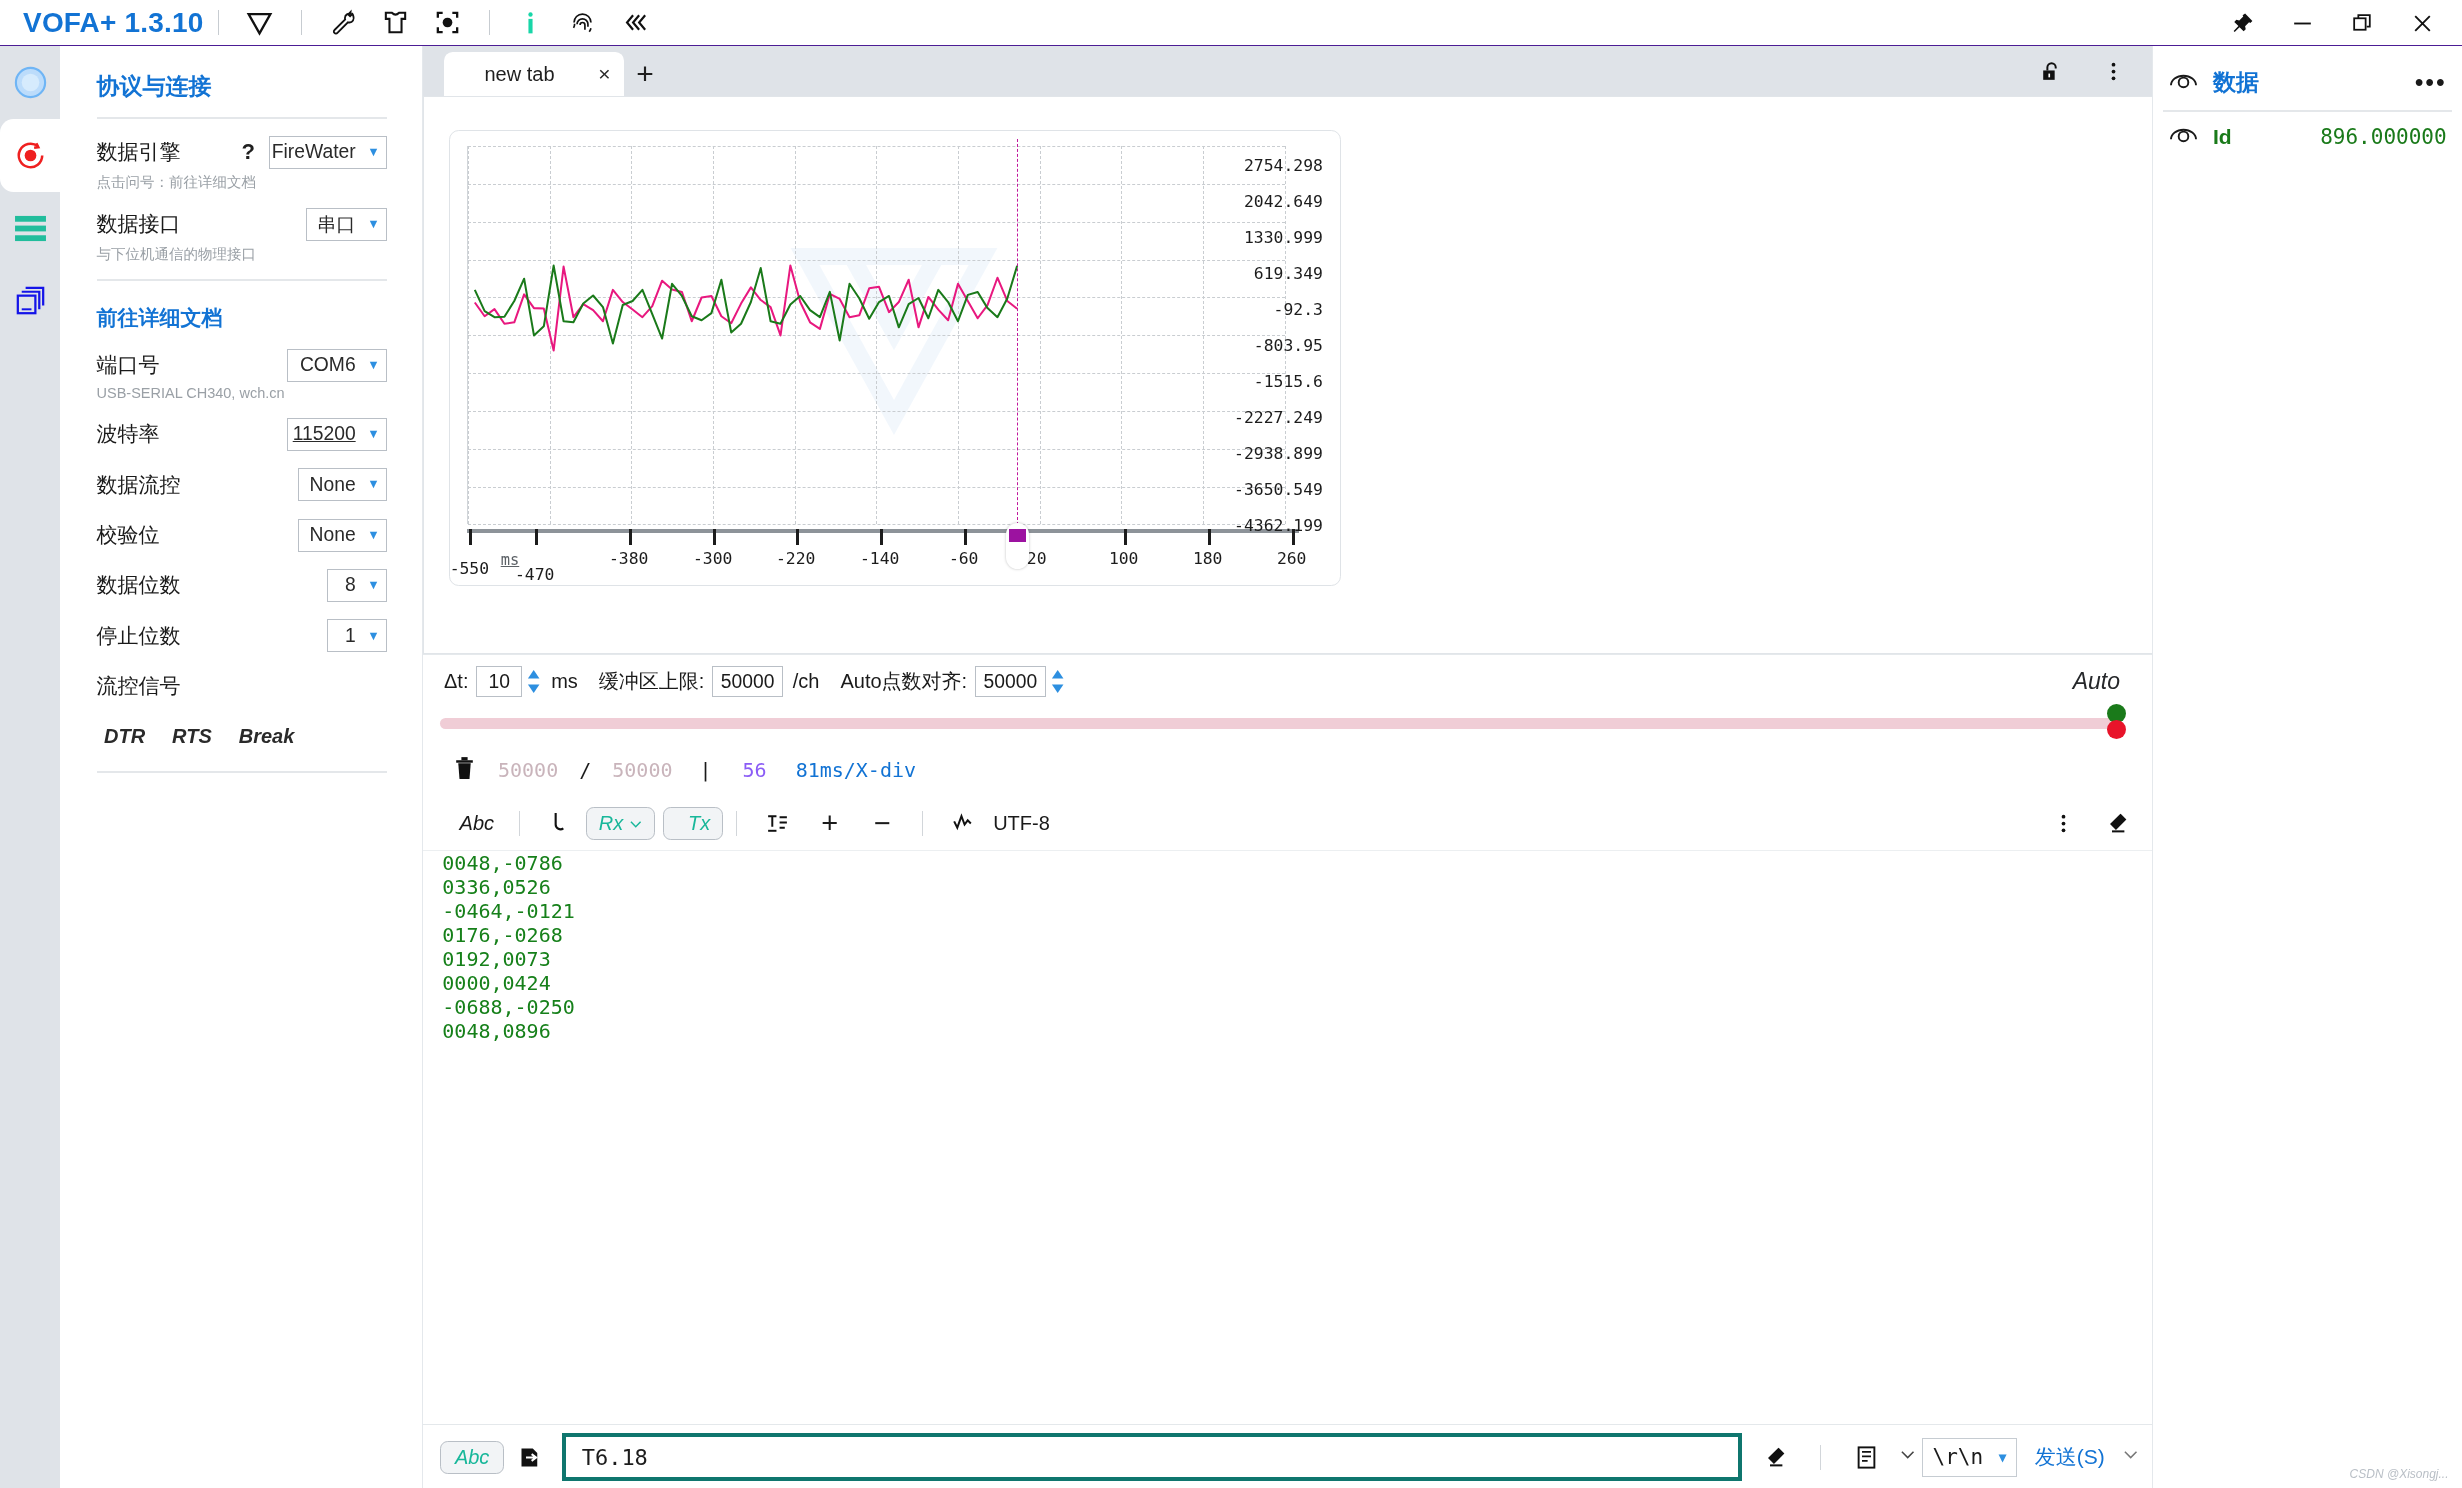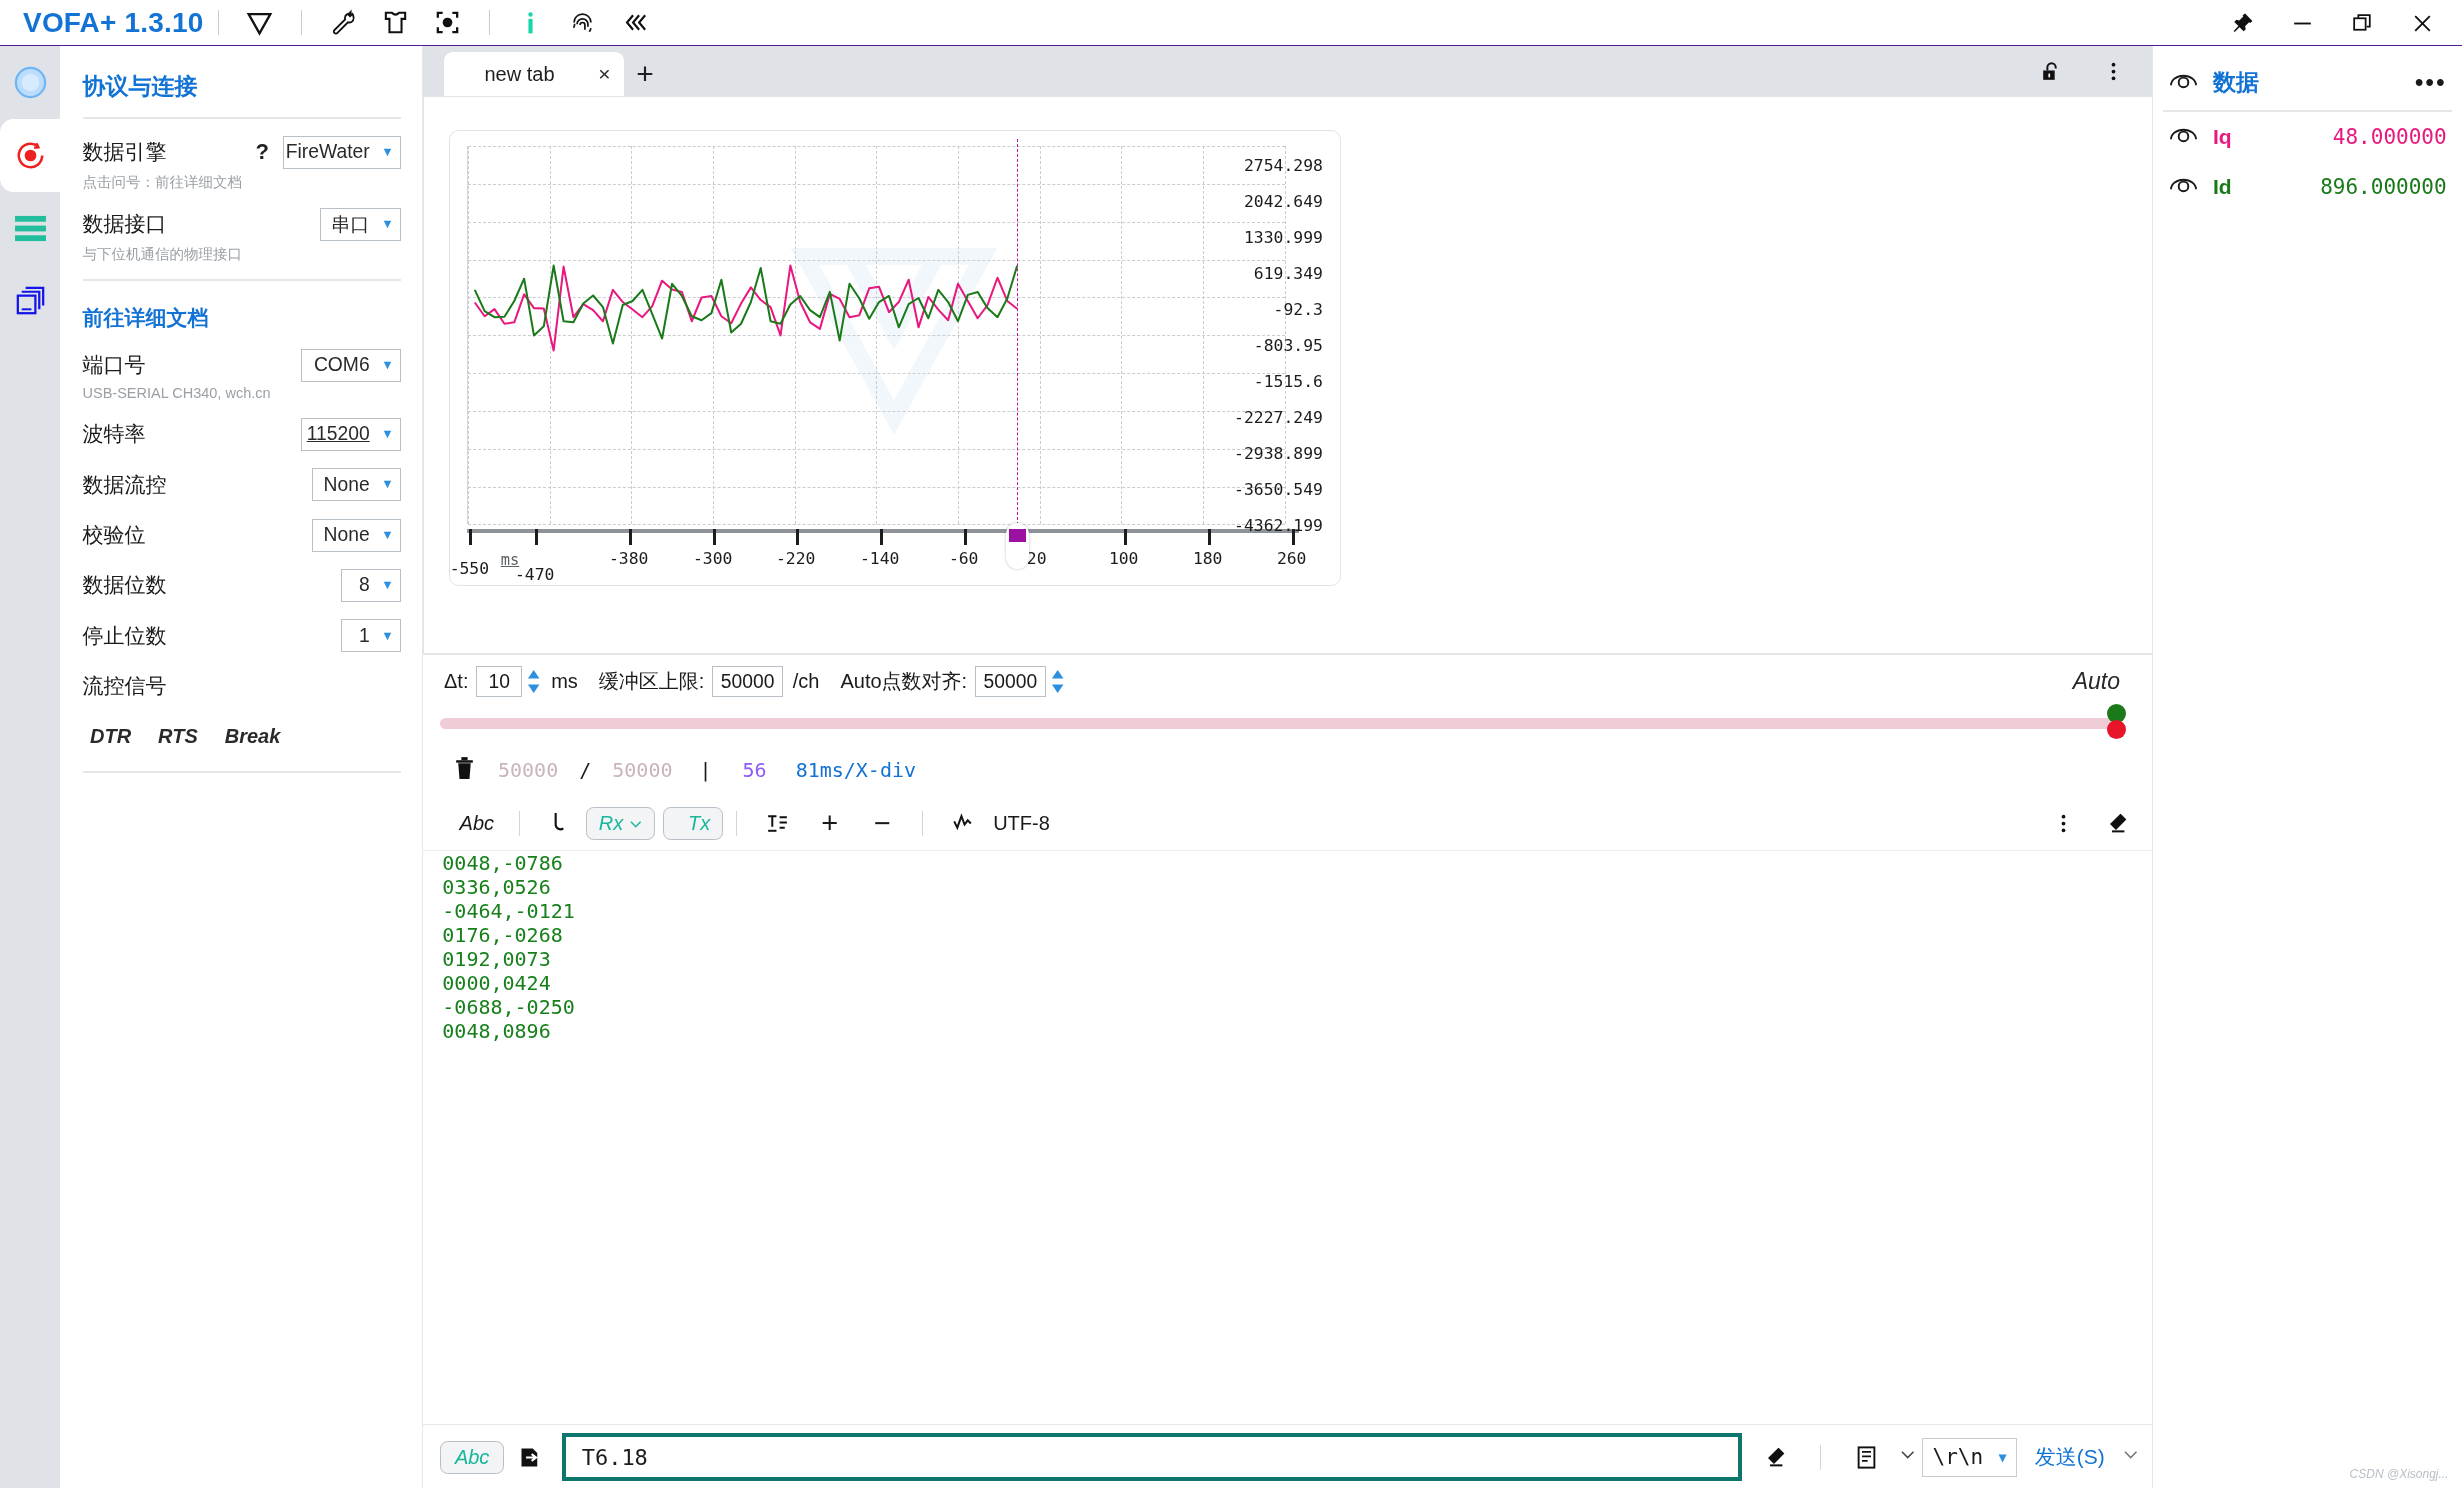--- a/index.html
+++ b/index.html
@@ -45,21 +45,21 @@
   }
   .rail-item{
     width:60px; height:73px; display:flex; align-items:center; justify-content:center;
     cursor:pointer; position:relative;
   }
   .rail-item.active{ background:#ffffff; border-radius:13.5px 0 0 13.5px; }
 
   
   .settings{
     position:absolute; left:60px; top:46px; width:363px; height:1442px;
-    background:#ffffff; padding:0 9px;
+    background:#ffffff; padding:0 23px;
   }
   .sec-title{
     color:#1273d4; font-size:23px; font-weight:bold; margin:25px 0 0 13.5px;
   }
   .sec-title.sub{ font-size:21px; margin-top:23px; }
   .hr{ height:1.9px; background:#e4e7ea; margin:15.4px 13.5px 0 13.5px; }
 
   .row{
     display:flex; align-items:center; justify-content:space-between;
     margin:15.4px 13.5px 0 13.5px; min-height:35px;
@@ -759,30 +759,20 @@
   </div>
   <div class="rp-hr"></div>
 
   <div class="rp-row">
     <span>
       <svg width="31" height="25" viewBox="0 0 32 26" fill="none" stroke="#1a1a1a" stroke-width="2">
         <path d="M3 18a13 10 0 0 1 26 0"></path>
           <circle cx="16" cy="15" r="5"></circle>
       </svg>
     </span>
-    <span class="rp-name" id="rn0" style="color: rgb(232, 24, 127);">Iq</span>
-    <span class="rp-val" id="rv0" style="color: rgb(232, 24, 127);">48.000000</span>
-  </div>
-  <div class="rp-row">
-    <span>
-      <svg width="31" height="25" viewBox="0 0 32 26" fill="none" stroke="#1a1a1a" stroke-width="2">
-        <path d="M3 18a13 10 0 0 1 26 0"></path>
-          <circle cx="16" cy="15" r="5"></circle>
-      </svg>
-    </span>
     <span class="rp-name" id="rn1" style="color: rgb(26, 122, 26);">Id</span>
     <span class="rp-val" id="rv1" style="color: rgb(26, 122, 26);">896.000000</span>
   </div>
 </div>
 
 <div class="csdn">CSDN @Xisongj...</div>
 
 <div class="vline" style="left:422px;top:46px;width:1px;height:1442px"></div>
 <div class="vline" style="left:2152px;top:46px;width:1px;height:1442px"></div>
 

